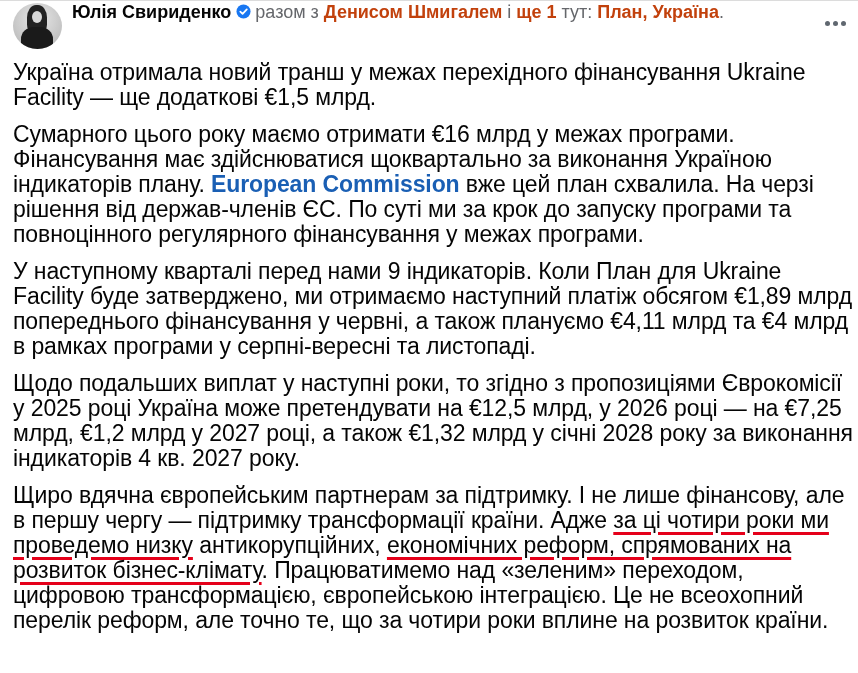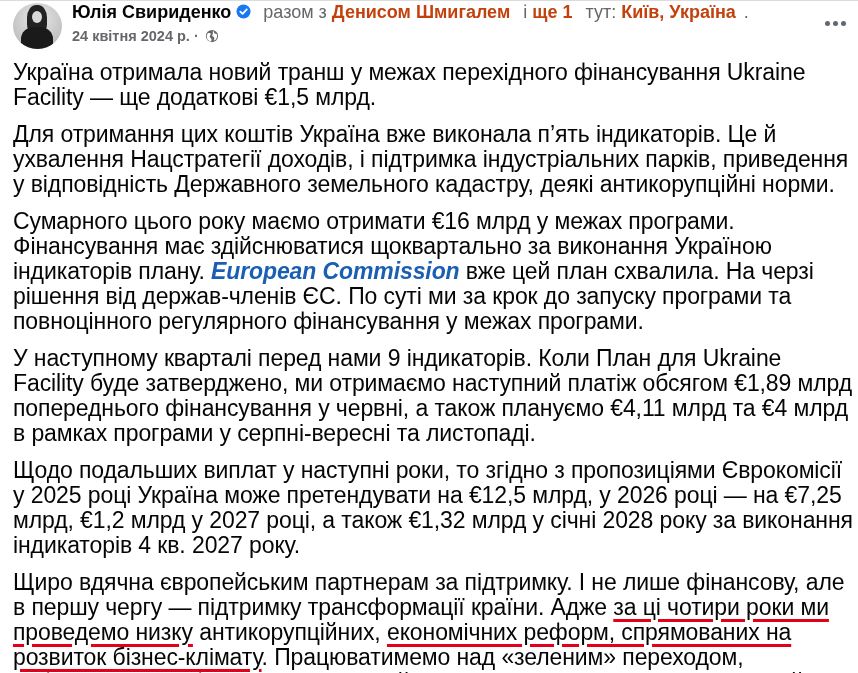--- a/index.html
+++ b/index.html
@@ -30,21 +30,21 @@
     }
     .avatar .body {
       position: absolute; left: 8px; top: 24px; width: 32px; height: 30px;
       background: #1a1a1a; border-radius: 40% 40% 0 0;
     }
     .header-line1 {
       position: absolute; left: 72px; top: 0px; height: 24px;
       font-size: 18px; line-height: 24px; white-space: nowrap;
     }
     .name { font-weight: bold; color: #050505; margin-top: 9px; }
-    .muted { color: #65676b; margin-left: 8px; }
+    .muted { color: #65676b; }
     .bold { font-weight: bold; color: #c2410c; }
     .verified {
       display: inline-block; width: 15px; height: 15px; vertical-align: -1px;
       margin: 0 4px 0 5px;
     }
     .header-line2 {
       position: absolute; left: 72px; top: 26px; height: 20px;
       font-size: 14.5px; line-height: 20px; color: #65676b; white-space: nowrap;
       font-weight: bold;
     }
@@ -54,21 +54,21 @@
       display: flex; align-items: center; justify-content: center; gap: 3px;
     }
     .more-btn span { width: 5px; height: 5px; border-radius: 50%; background: #606770; display: block; }
 
     .post-body {
       position: absolute; left: 13px; top: 60px; width: 840px;
       font-size: 23px; line-height: 25px; color: #050505;
       letter-spacing: -0.1px;
     }
     .para { margin-bottom: 12px; }
-    .link { color: #1a5fb4; font-weight: bold; font-style: italic; }
+    .link { color: #1a5fb4; font-weight: bold; }
     .ul-red {
       text-decoration: underline; text-decoration-color: #e5001a;
       text-decoration-thickness: 3px; text-underline-offset: 4px;
     }
   </style>
 </head>
 <body>
 
 <div class="top-border"></div>
 
@@ -81,39 +81,30 @@
 
   <div class="header-line1">
     <span class="name">Юлія Свириденко</span><span class="verified"><svg viewBox="0 0 16 16" width="15" height="15">
           <circle cx="8" cy="8" r="7.5" fill="#1877f2"></circle>
           <path d="M4.6 8.2 L7 10.5 L11.5 5.8" stroke="#fff" stroke-width="1.9" fill="none" stroke-linecap="round" stroke-linejoin="round"></path>
         </svg></span><span class="muted">разом з</span>
     <span class="bold">Денисом Шмигалем</span>
     <span class="muted">і</span>
     <span class="bold">ще 1</span>
     <span class="muted">тут:</span>
-    <span class="bold">Київ, Україна</span><span class="muted">.</span>
+    <span class="bold">План, Україна</span><span class="muted">.</span>
   </div>
 
-  <div class="header-line2">
-    <span>24 квітня 2024 р.</span>
-    <span>·</span>
-    <span class="globe"><svg viewBox="0 0 16 16" width="14" height="14">
-          <circle cx="8" cy="8" r="7" fill="#65676b"></circle>
-          <path d="M3.5 4.5 C5 5 6 4 6.5 5.5 C7 7 5 7.5 5.5 9 C6 10.5 7.5 10 7.5 12 L7 14.5 C4 14 2 11.5 2 8.5 C2 7 2.6 5.6 3.5 4.5Z M9.5 2.2 C10.5 3 10 4.5 11 5 C12 5.5 13 5 13.8 6.5 C14.2 9 13 12 10.5 13.5 C10 12 11 11 10.5 9.8 C10 8.5 8.5 9 8.3 7.5 C8.1 6 9.5 5.5 9 4 C8.8 3.3 8.8 2.6 9.5 2.2Z" fill="#fff"></path>
-        </svg></span>
-  </div>
 
   <div class="more-btn">
     <span></span>
     <span></span>
     <span></span>
   </div>
 </div>
 
 <div class="post-body">
   <p class="para">Україна отримала новий транш у межах перехідного фінансування Ukraine Facility — ще додаткові €1,5 млрд.</p>
-  <p class="para">Для отримання цих коштів Україна вже виконала п’ять індикаторів. Це й ухвалення Нацстратегії доходів, і підтримка індустріальних парків, приведення у відповідність Державного земельного кадастру, деякі антикорупційні норми.</p>
   <p class="para"><span>Сумарного цього року маємо отримати €16 млрд у межах програми. Фінансування має здійснюватися щоквартально за виконання Україною індикаторів плану. </span><span class="link">European Commission</span><span> вже цей план схвалила. На черзі рішення від держав-членів ЄС. По суті ми за крок до запуску програми та повноцінного регулярного фінансування у межах програми.</span></p>
   <p class="para">У наступному кварталі перед нами 9 індикаторів. Коли План для Ukraine Facility буде затверджено, ми отримаємо наступний платіж обсягом €1,89 млрд попереднього фінансування у червні, а також плануємо €4,11 млрд та €4 млрд в рамках програми у серпні-вересні та листопаді.</p>
   <p class="para">Щодо подальших виплат у наступні роки, то згідно з пропозиціями Єврокомісії у 2025 році Україна може претендувати на €12,5 млрд, у 2026 році — на €7,25 млрд, €1,2 млрд у 2027 році, а також €1,32 млрд у січні 2028 року за виконання індикаторів 4 кв. 2027 року.</p>
   <p class="para"><span>Щиро вдячна європейським партнерам за підтримку. І не лише фінансову, але в першу чергу — підтримку трансформації країни. Адже </span><span class="ul-red">за ці чотири роки ми проведемо низку</span><span> антикорупційних, </span><span class="ul-red">економічних реформ, спрямованих на розвиток бізнес-клімату</span><span>. Працюватимемо над «зеленим» переходом, цифровою трансформацією, європейською інтеграцією. Це не всеохопний перелік реформ, але точно те, що за чотири роки вплине на розвиток країни.</span></p>
 </div>
 
 </body></html>

